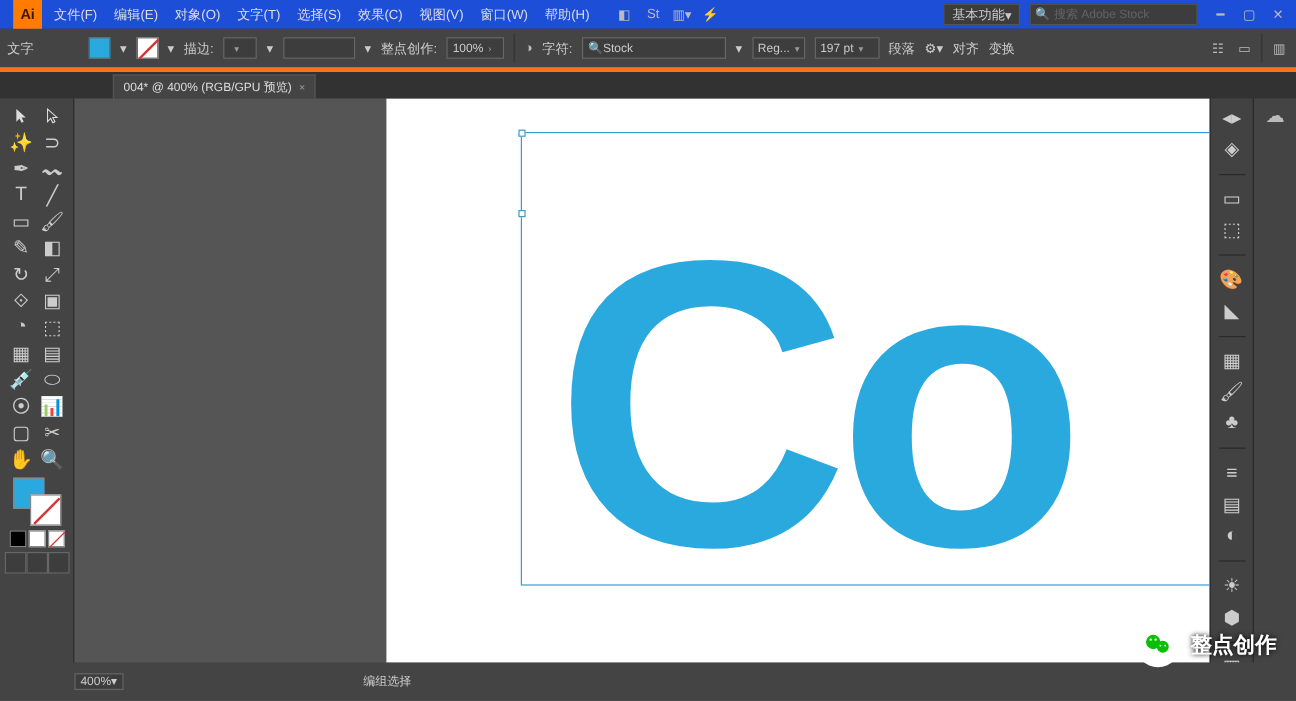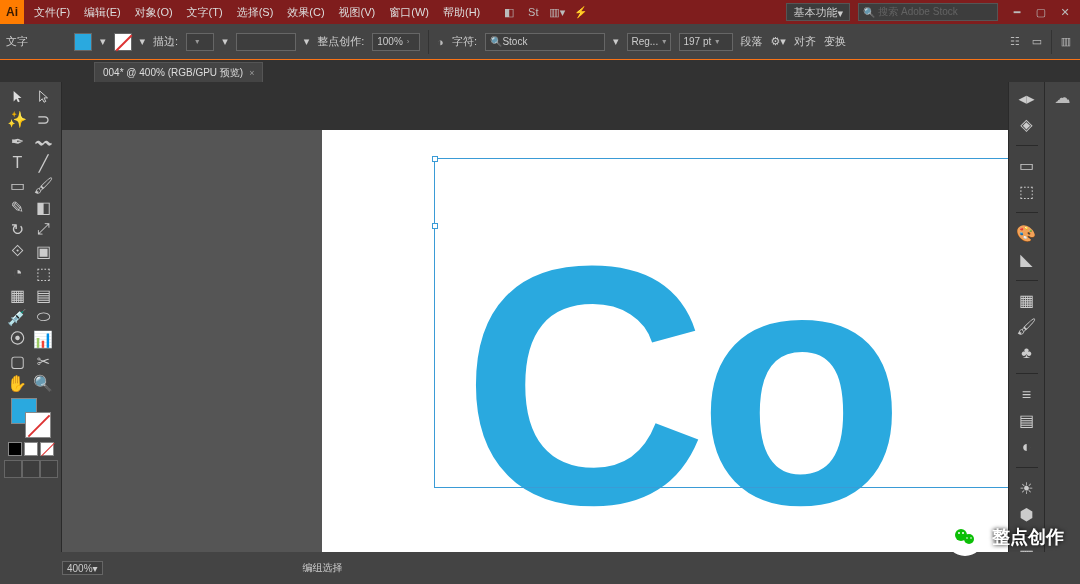--- a/index.html
+++ b/index.html
@@ -1,29 +1,29 @@
 <!DOCTYPE html>
 <html><head>
 <meta charset="utf-8">
 <style>
 *{margin:0;padding:0;box-sizing:border-box;font-family:"Segoe UI","Microsoft YaHei",sans-serif;}
 body{width:1080px;height:584px;background:#323232;overflow:hidden;position:relative;}
-.menubar{height:24px;background:#7f1d1d;display:flex;align-items:center;font-size:11px;color:#ddd;}
+.menubar{height:24px;background:#1d4ed8;display:flex;align-items:center;font-size:11px;color:#ddd;padding-left:11px;}
 .ai-logo{width:24px;height:24px;background:#ff7c00;color:#3a1b00;font-weight:bold;font-size:12px;display:flex;align-items:center;justify-content:center;margin-right:8px;}
 .menu-items{display:flex;gap:10px;flex:0 0 auto;}
 .menu-items span{padding:0 2px;cursor:default;}
 .menu-right-icons{display:flex;gap:6px;margin-left:18px;align-items:center;}
 .menu-right-icons .micon{width:18px;height:14px;display:flex;align-items:center;justify-content:center;color:#bbb;}
 .menubar-spacer{flex:1;}
 .workspace-sel{font-size:11px;color:#ccc;padding:0 6px;height:18px;display:flex;align-items:flex-end;border:1px solid #555;background:#3c3c3c;margin-right:8px;}
 .stock-search{width:140px;height:18px;background:#3d3d3d;border:1px solid #555;display:flex;align-items:center;font-size:10px;color:#888;padding:0 4px;margin-right:8px;}
 .win-controls{display:flex;gap:2px;margin-right:4px;}
 .win-controls .wbtn{width:22px;height:20px;display:flex;align-items:center;justify-content:center;color:#bbb;}
 
-.ctrlbar{height:36px;background:#444;border-bottom:1px solid #f97316;display:flex;align-items:center;font-size:11px;color:#ccc;padding:0 6px;gap:8px;}
+.ctrlbar{height:36px;background:#444;border-bottom:4px solid #f97316;display:flex;align-items:center;font-size:11px;color:#ccc;padding:0 6px;gap:8px;}
 .ctrl-label{color:#ccc;}
 .fill-swatch{width:18px;height:18px;background:#2aa9df;border:1px solid #666;}
 .stroke-swatch{width:18px;height:18px;background:#fff;position:relative;border:1px solid #666;}
 .stroke-swatch:after{content:"";position:absolute;left:-2px;top:50%;width:22px;border-top:2px solid #d33;transform:rotate(-45deg);}
 .dd{height:18px;background:#3d3d3d;border:1px solid #666;display:flex;align-items:center;padding:0 4px;font-size:10px;color:#ccc;}
 .dd .tri{margin-left:4px;font-size:8px;color:#999;}
 .numfield{width:60px;height:18px;background:#3d3d3d;border:1px solid #666;}
 .ctrl-sep{width:1px;height:24px;background:#333;}
 .font-search{width:120px;height:18px;background:#3d3d3d;border:1px solid #666;display:flex;align-items:center;padding:0 4px;font-size:10px;color:#ccc;}
 .icons-right-ctrl{display:flex;gap:6px;margin-left:auto;align-items:center;color:#bbb;}
@@ -45,21 +45,21 @@
 .fill-stroke-block .s:after{content:"";position:absolute;left:-2px;top:50%;width:30px;border-top:2px solid #d33;transform:rotate(-45deg);}
 .mini-row{display:flex;gap:2px;margin-top:4px;}
 .mini-row .mini{width:14px;height:14px;border:1px solid #888;}
 .mini.black{background:#000;}
 .mini.white{background:#fff;}
 .mini.none{background:#fff;position:relative;}
 .mini.none:after{content:"";position:absolute;left:-2px;top:50%;width:18px;border-top:1.5px solid #d33;transform:rotate(-45deg);}
 .draw-mode{display:flex;margin-top:4px;}
 .draw-mode .dm{width:18px;height:18px;border:1px solid #666;background:#3d3d3d;}
 
-.canvas-area{flex:1;display:flex;flex-direction:column;margin-top:48px;}
+.canvas-area{flex:1;display:flex;flex-direction:column;}
 .canvas-gray{flex:1;background:#555;overflow:hidden;position:relative;}
 .artboard{position:absolute;left:260px;top:0;right:0;bottom:0;background:#fff;}
 .sel-box{position:absolute;left:112px;top:28px;right:-10px;bottom:78px;border:1px solid #3a9bd6;}
 .sel-handle{position:absolute;width:6px;height:6px;background:#fff;border:1px solid #3a9bd6;}
 .sel-handle.tl{top:-3px;left:-3px;}
 .sel-mid{position:absolute;top:64px;left:-3px;width:6px;height:6px;background:#fff;border:1px solid #3a9bd6;}
 .canvas-text{position:absolute;left:140px;top:60px;font-size:340px;font-weight:600;color:#2aa9df;white-space:nowrap;font-family:"Corbel","Segoe UI",sans-serif;letter-spacing:-10px;}
 
 .collapsed-panel{width:36px;background:#424242;border-left:1px solid #2a2a2a;display:flex;flex-direction:column;align-items:center;gap:6px;padding-top:6px;}
 .collapsed-panel .pic{width:22px;height:22px;display:flex;align-items:center;justify-content:center;color:#ccc;}

